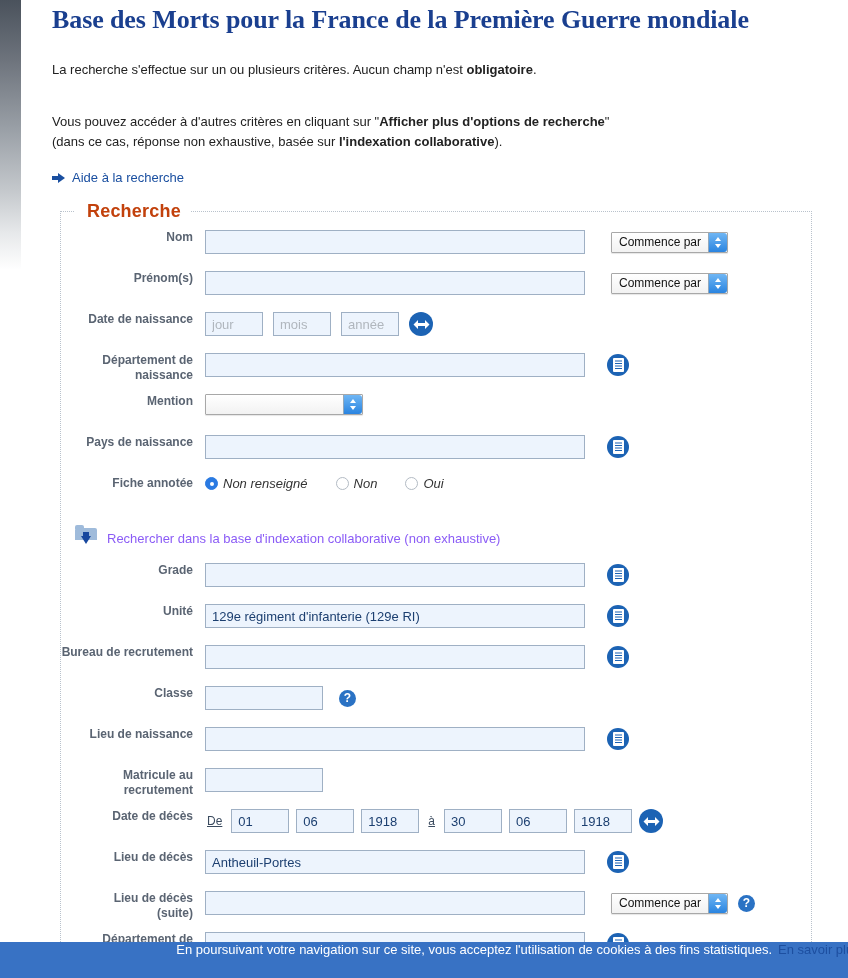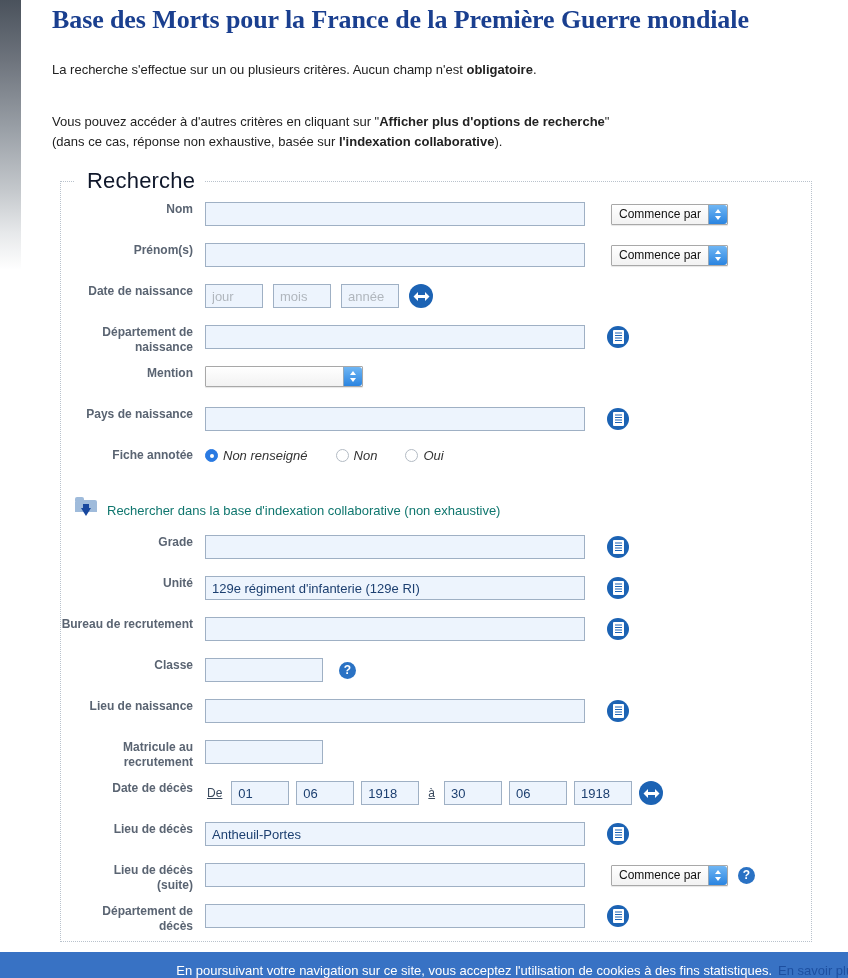--- a/index.html
+++ b/index.html
@@ -96,25 +96,25 @@
 
   
   fieldset.search-box {
     margin: 16px 36px 0 60px;
     border: 1px dotted #b9c2cc;
     padding: 4px 0 0 0;
     position: relative;
   }
   fieldset.search-box > legend {
     font-family: "Liberation Sans", sans-serif;
-    font-size: 22px;
-    color: #0f172a;
+    font-size: 18px;
+    color: #c2410c;
     padding: 0 10px 0 12px;
     margin-left: 14px;
-    font-weight: normal;
+    font-weight: bold;
     letter-spacing: 0.2px;
   }
 
   .row {
     display: flex;
     align-items: flex-start;
     min-height: 33px;
     padding: 4px 0;
   }
   .row .lbl {
@@ -295,35 +295,35 @@
     border-right: 5px solid transparent;
     border-top: 8px solid #17479e;
   }
   .folder-arrow-icon .stm {
     position: absolute;
     left: 8px; top: 5px;
     width: 6px; height: 6px;
     background: #17479e;
   }
   .collab-link {
-    color: #0f766e;
+    color: #8b5cf6;
     font-size: 13px;
     text-decoration: none;
   }
 
   
   .cookie-banner {
     position: absolute;
     left: 0;
     bottom: 0;
     width: 848px;
-    height: 26px;
+    height: 36px;
     background: #3872c4;
     display: flex;
-    align-items: flex-end;
+    align-items: flex-start;
     justify-content: center;
     overflow: hidden;
   }
   .cookie-banner .ck-text {
     color: #ffffff;
     font-size: 13px;
     white-space: nowrap;
   }
   .cookie-banner .ck-link {
     color: #1d4fa0;
@@ -346,20 +346,24 @@
 <div class="page">
 
   <h1 class="page-title">Base des Morts pour la France de la Première Guerre mondiale</h1>
 
   <div class="intro">
     <p class="p1"><span>La recherche s'effectue sur un ou plusieurs critères. Aucun champ n'est </span><b>obligatoire</b><span>.</span></p>
     <p class="p2"><span>Vous pouvez accéder à d'autres critères en cliquant sur "</span><b>Afficher plus d'options de recherche</b><span>"</span></p>
     <p><span>(dans ce cas, réponse non exhaustive, basée sur </span><b>l'indexation collaborative</b><span>).</span></p>
   </div>
 
+  <div class="help-link-row">
+    <span class="arrow-right-icon"></span>
+    <a class="help-link" href="#">Aide à la recherche</a>
+  </div>
 
   <fieldset class="search-box">
     <legend>Recherche</legend>
 
     <div class="row">
       <div class="lbl">Nom</div>
       <div class="ctl">
         <input class="tf wide" type="text" value="" style="">
         <span style="width:10px"></span>
         <span class="mac-select">

